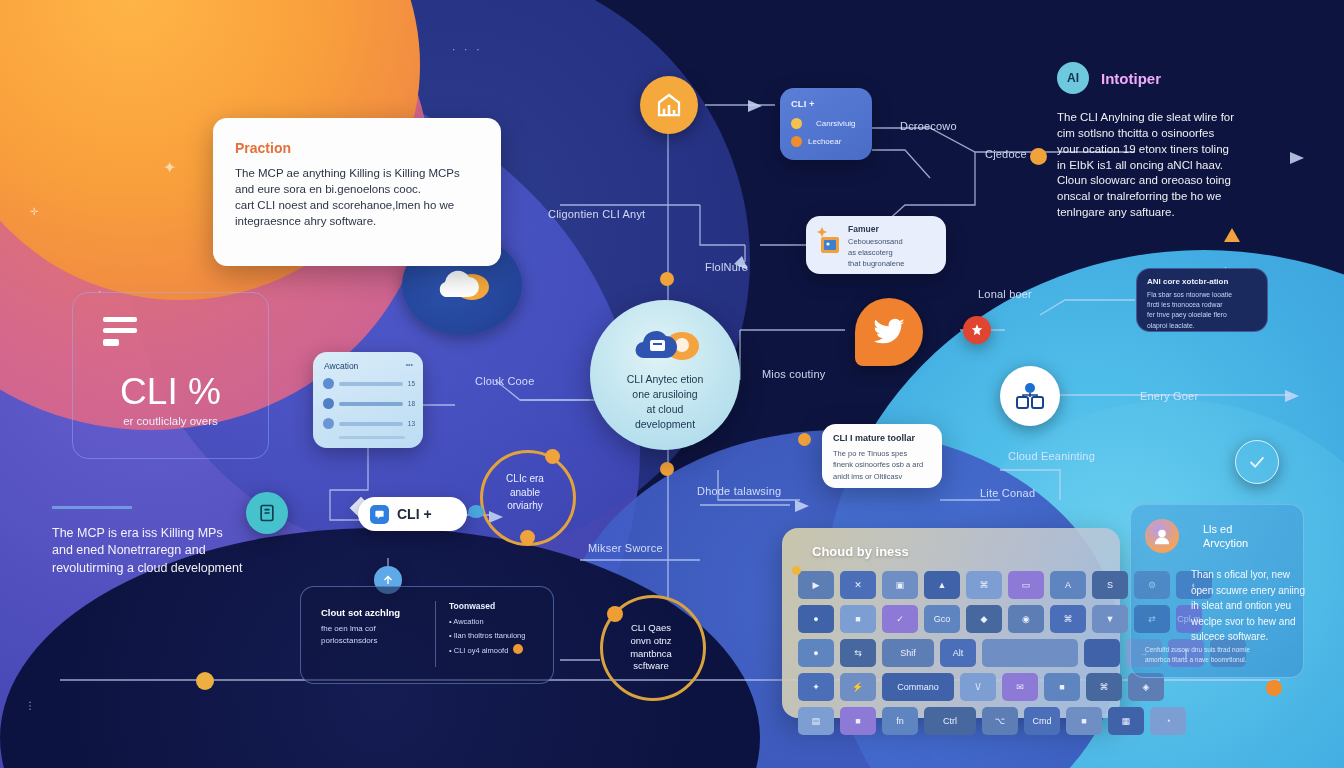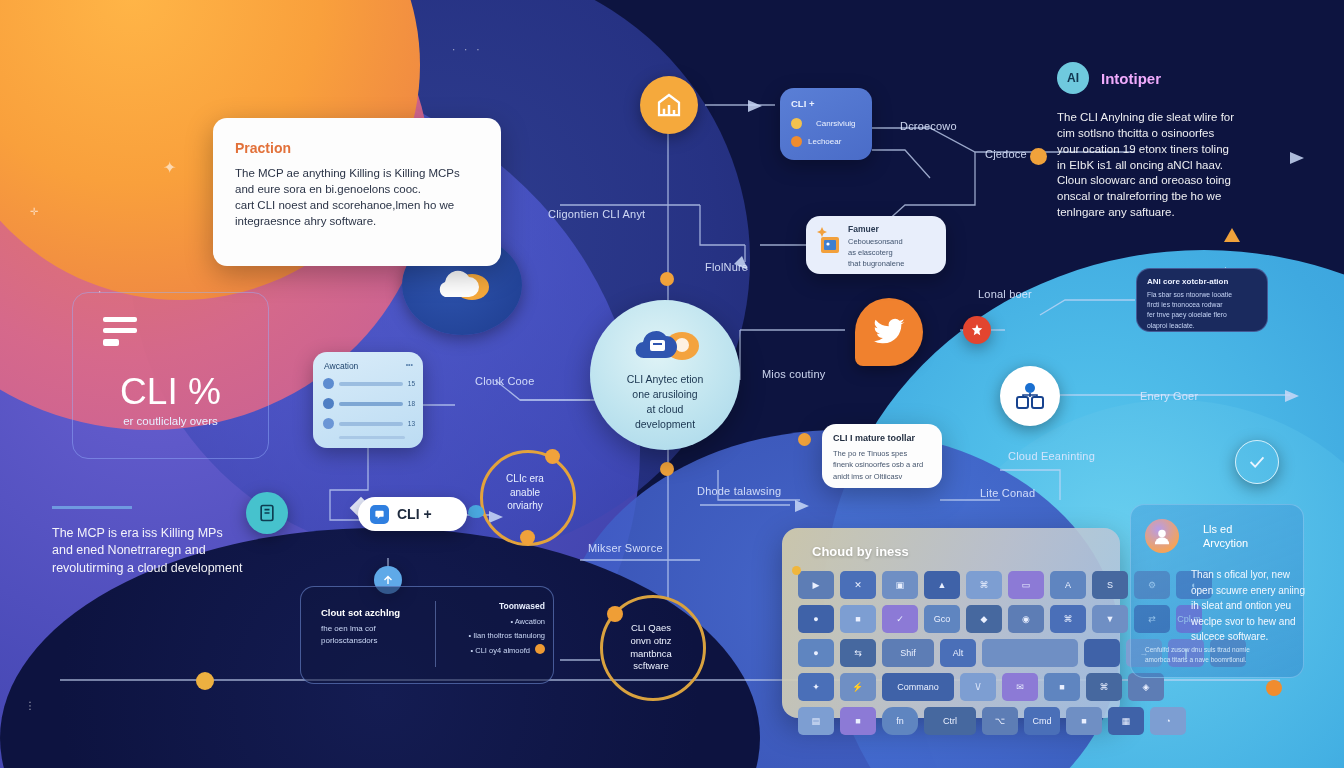--- a/index.html
+++ b/index.html
@@ -360,21 +360,21 @@
   <div class="card" style="left:300px;top:586px;width:252px;height:96px;
        background:rgba(14,22,64,.55);border:1.3px solid rgba(140,175,255,.45);">
     <div style="position:absolute;left:20px;top:20px;width:105px;">
       <div style="font-size:9.5px;color:#fff;font-weight:bold;">Clout sot azchlng</div>
       <div style="font-size:8px;color:#cbd8f6;line-height:1.55;margin-top:5px;">
         <div>fhe oen lma cof</div>
         <div>porlosctansdors</div>
       </div>
     </div>
     <div style="position:absolute;left:134px;top:14px;width:1px;height:66px;background:rgba(160,190,255,.4);"></div>
-    <div style="position:absolute;left:148px;top:14px;width:96px;text-align:right;">
+    <div style="position:absolute;left:148px;top:14px;width:96px;">
       <div style="font-size:8.5px;color:#eaf0ff;font-weight:bold;">Toonwased</div>
       <div style="font-size:7.5px;color:#cbd8f6;line-height:1.9;margin-top:4px;">
         <div>• <span>Awcation</span></div>
         <div>• <span>Ilan tholtros ttanulong</span></div>
         <div>• <span>CLI oy4 almoofd</span>
           <span style="display:inline-block;width:10px;height:10px;border-radius:50%;background:#ee9a33;
                 vertical-align:-1px;margin-left:3px;"></span>
         </div>
       </div>
     </div>
@@ -425,21 +425,21 @@
           <div class="key" style="background: rgb(63, 98, 168); width: 72px;">Commano</div>
           <div class="key" style="background: rgb(125, 158, 210);">\/</div>
           <div class="key" style="background: rgb(140, 122, 214);">✉</div>
           <div class="key" style="background: rgb(95, 133, 192);">■</div>
           <div class="key" style="background: rgb(70, 104, 159);">⌘</div>
           <div class="key" style="background: rgb(93, 125, 181);">◈</div>
         </div>
         <div class="keyrow">
           <div class="key" style="background: rgb(125, 158, 210);">▤</div>
           <div class="key" style="background: rgb(140, 122, 214);">■</div>
-          <div class="key" style="background: rgb(95, 133, 192); border-radius: 11px;">fn</div>
+          <div class="key" style="background: rgb(95, 133, 192);">fn</div>
           <div class="key" style="background: rgb(70, 104, 159); width: 52px;">Ctrl</div>
           <div class="key" style="background: rgb(93, 125, 181);">⌥</div>
           <div class="key" style="background: rgb(74, 111, 184);">Cmd</div>
           <div class="key" style="background: rgb(111, 143, 196);">■</div>
           <div class="key" style="background: rgb(63, 98, 168);">▦</div>
           <div class="key" style="background: rgb(125, 158, 210);">◔</div>
         </div>
       </div>
     <div class="dot" style="left:10px;top:38px;width:9px;height:9px;background:#f0b63c;"></div>
   </div>

